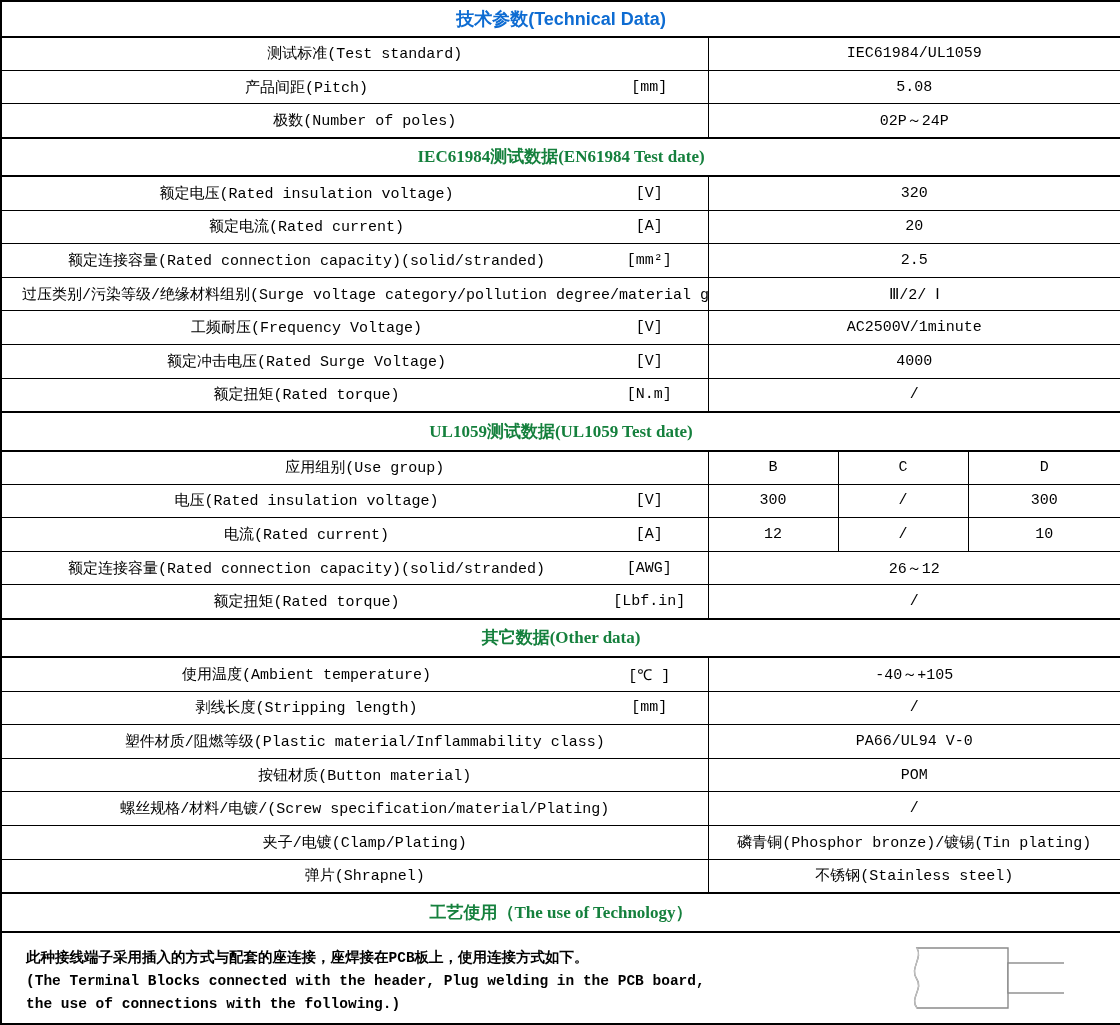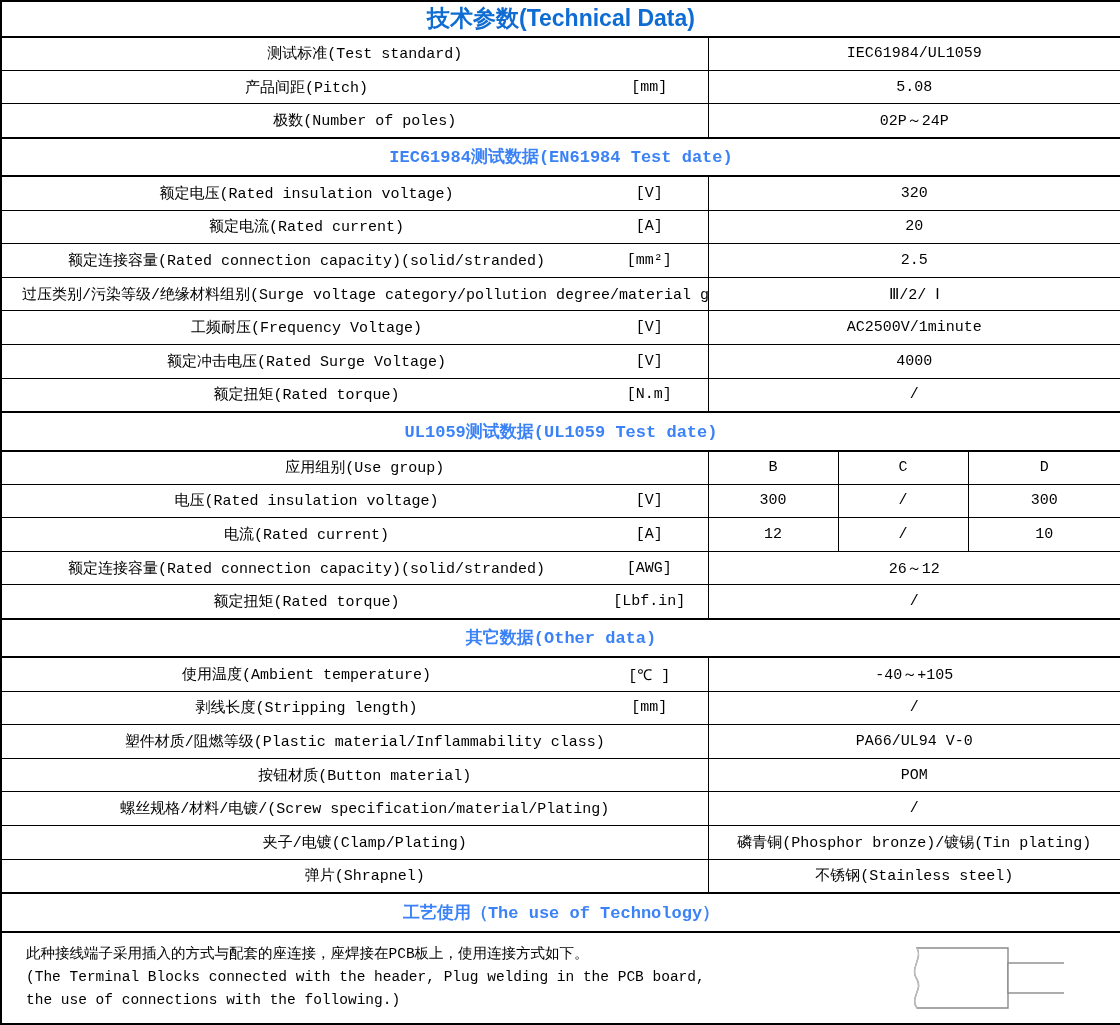--- a/index.html
+++ b/index.html
@@ -12,37 +12,37 @@
     font-size:15px; color:#000; background:#fff;
   }
   td { border:1px solid #000; padding:0; overflow:hidden; }
   tr.t  { height:34px; }
   tr.r  { height:32px; }
   tr.s  { height:37px; }
   tr.n  { height:88px; }
   td.title {
     border-bottom:2px solid #000; text-align:center; vertical-align:middle;
     font-family:"Liberation Sans","DejaVu Sans",sans-serif;
-    font-weight:bold; font-size:23px; color:#0e6cd2;
+    font-weight:bold; font-size:18px; color:#0e6cd2;
   }
   td.sec {
     border-top:2px solid #000; border-bottom:2px solid #000;
     text-align:center; vertical-align:middle;
-    font-family:Liberation Mono, monospace;
-    font-weight:bold; font-size:17px; color:#3b82f6;
+    font-family:Liberation Serif, serif;
+    font-weight:bold; font-size:17px; color:#15803d;
   }
   td.hcell { text-align:center; vertical-align:middle; }
   td.lbl  { text-align:center; vertical-align:middle; padding-left:20px;
             border-right-style:hidden; white-space:nowrap; }
   td.lblfull { text-align:center; vertical-align:middle; padding-left:20px; white-space:nowrap; }
   td.unit { text-align:center; vertical-align:middle; border-left-style:hidden; white-space:nowrap; }
   td.val  { text-align:center; vertical-align:middle; white-space:nowrap; }
   td.note { vertical-align:middle; }
-  .note-flex { display:flex; align-items:center; justify-content:space-between;
-               padding:0 56px 0 24px; }
+  .note-flex { display:flex; align-items:flex-end; justify-content:space-between;
+               padding:0 56px 0 24px;font-weight:bold; }
   .note-text { line-height:23px; font-size:14.5px; white-space:nowrap; }
   .diagram { flex:0 0 auto; }
 </style>
 </head>
 <body>
 
 <div class="sheet">
 <table class="spec">
   <colgroup>
     <col style="width:590px">

